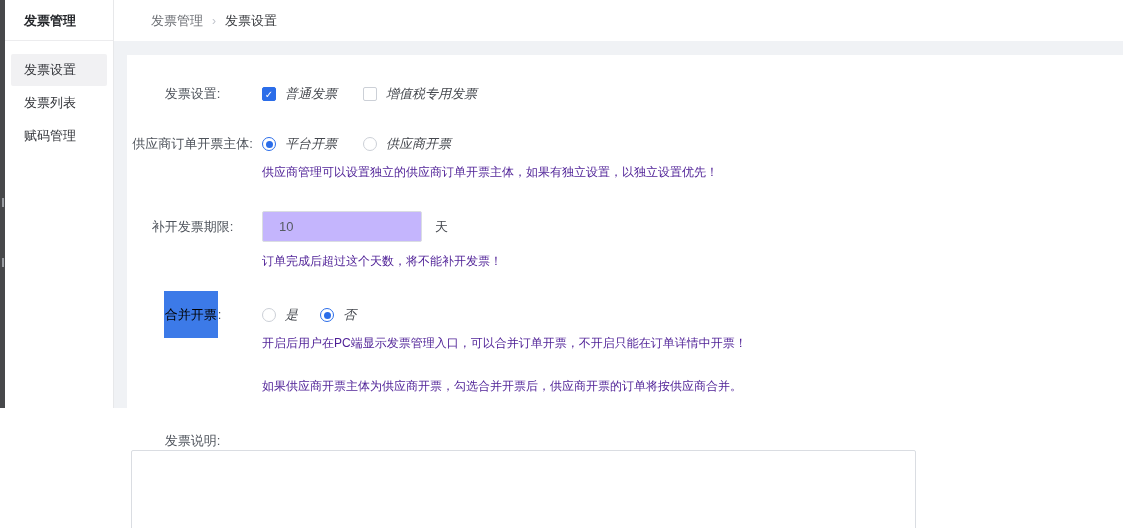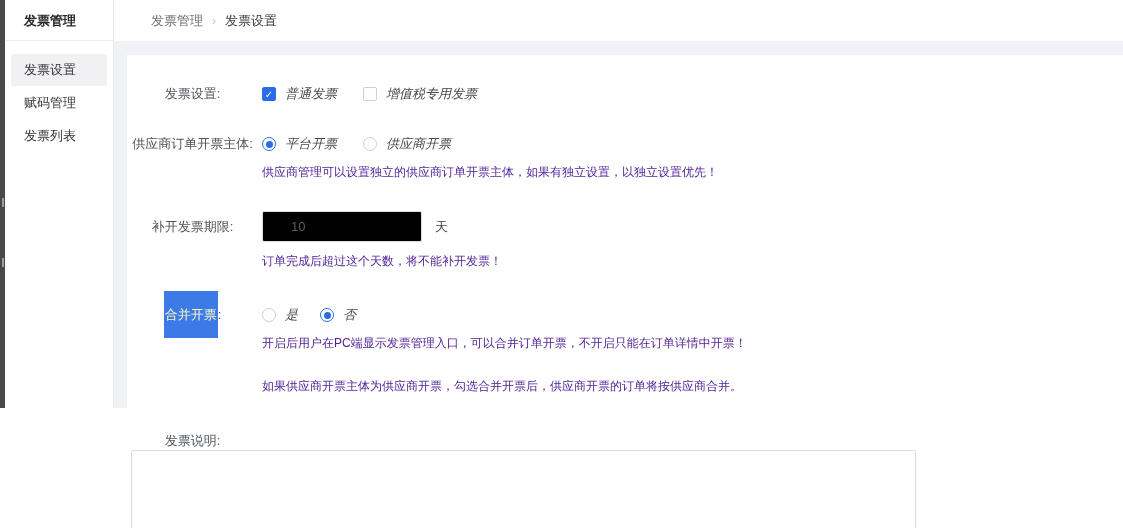--- a/index.html
+++ b/index.html
@@ -45,46 +45,46 @@
   .radio.checked { border-color:#2b6de9; }
   .radio.checked::after { content:''; position:absolute; left:2.5px; top:2.5px; width:7px; height:7px; border-radius:50%; background:#2b6de9; }
   .opt-label { margin-left:9px; color:#45484e; cursor:pointer;font-style:italic; }
   .opt-group { display:flex; align-items:center; }
   .opt-gap { width:26px; flex:none; }
   .opt-gap-sm { width:22px; flex:none; }
 
   .helper { color:#4c1d95; font-size:12px; margin-left:135px; margin-top:11px; }
   .gap-lg { height:36px; } .gap-md { height:30px; } .gap-row { height:32px; }
 
-  .text-input { width:160px; height:31px; border:1px solid #dadde2; border-radius:2px; padding:0 28px; font-size:13px;
-                color:#565b63; font-family:inherit; outline:none; background:#000000; }
+  .text-input { width:160px; height:31px; border:1px solid #dadde2; border-radius:2px; padding:0 16px; font-size:13px;
+                color:#565b63; font-family:inherit; outline:none; background:#c4b5fd; }
   .unit { margin-left:13px; color:#45484e; }
 
-  .hl { background:#3c7ae8; color:#fef9c3; padding:16px 1px; }
+  .hl { background:#3c7ae8; color:#000000; padding:16px 1px; }
   .merge-colon { color:#4f545c; }
 
   textarea.desc { width:785px; height:107px; border:1px solid #dadde2; border-radius:2px; padding:8px 10px;
                   font-family:inherit; font-size:13px; color:#565b63; resize:both; outline:none; background:#fff; }
 </style>
 </head>
 <body>
 
 <div class="app">
 
   <div class="dark-rail">
     <div class="rail-mark m1"></div>
     <div class="rail-mark m2"></div>
   </div>
 
   <div class="sidebar">
     <div class="sidebar-header">发票管理</div>
     <div class="sidebar-menu">
       <div class="menu-item active">发票设置</div>
+      <div class="menu-item">发票列表</div>
       <div class="menu-item">赋码管理</div>
-      <div class="menu-item">发票列表</div>
     </div>
   </div>
 
   <div class="main">
 
     <div class="topbar">
       <span class="crumb">发票管理</span>
       <span class="crumb-sep">›</span>
       <span class="crumb current">发票设置</span>
     </div>

